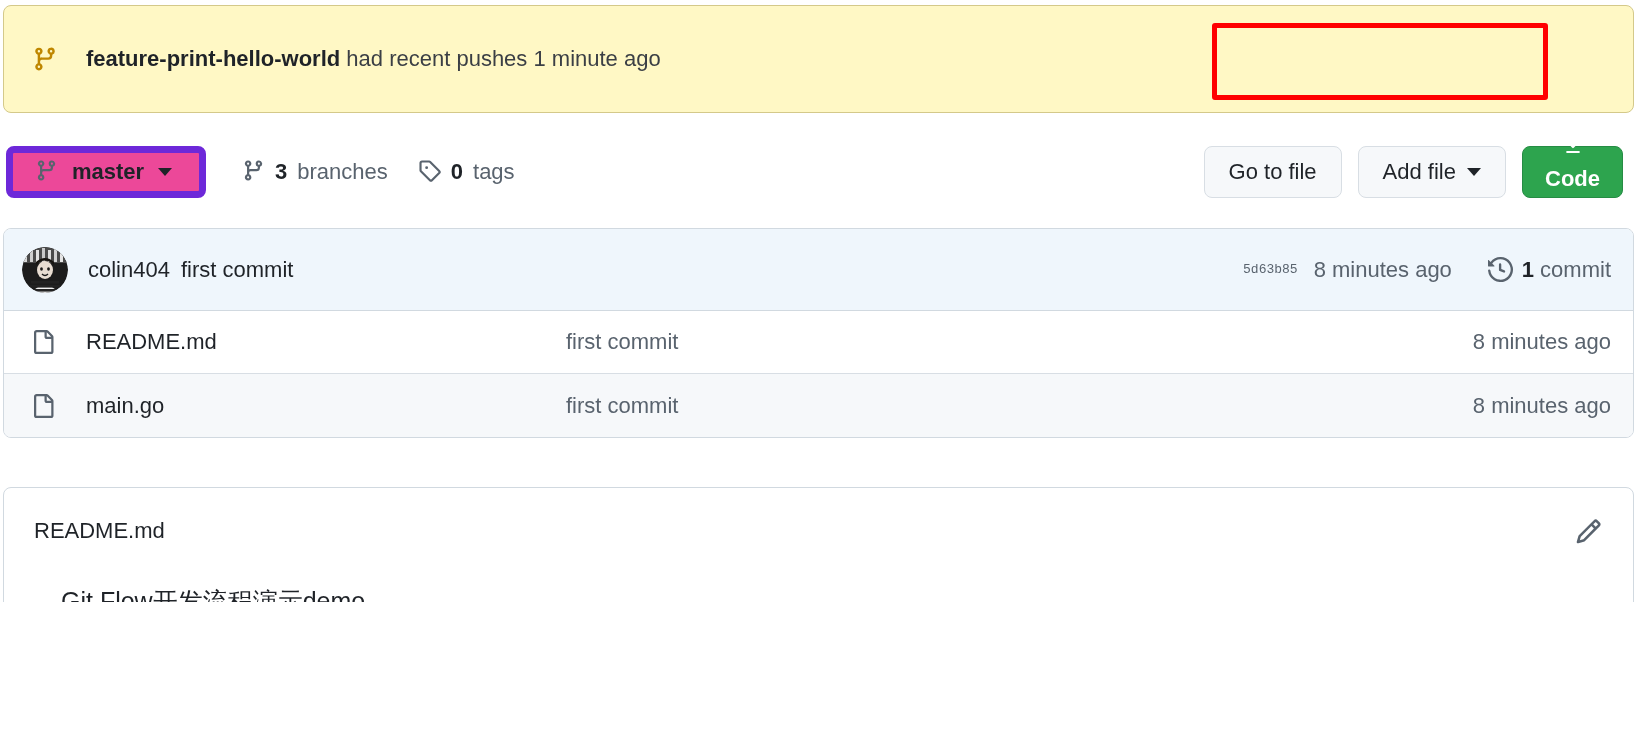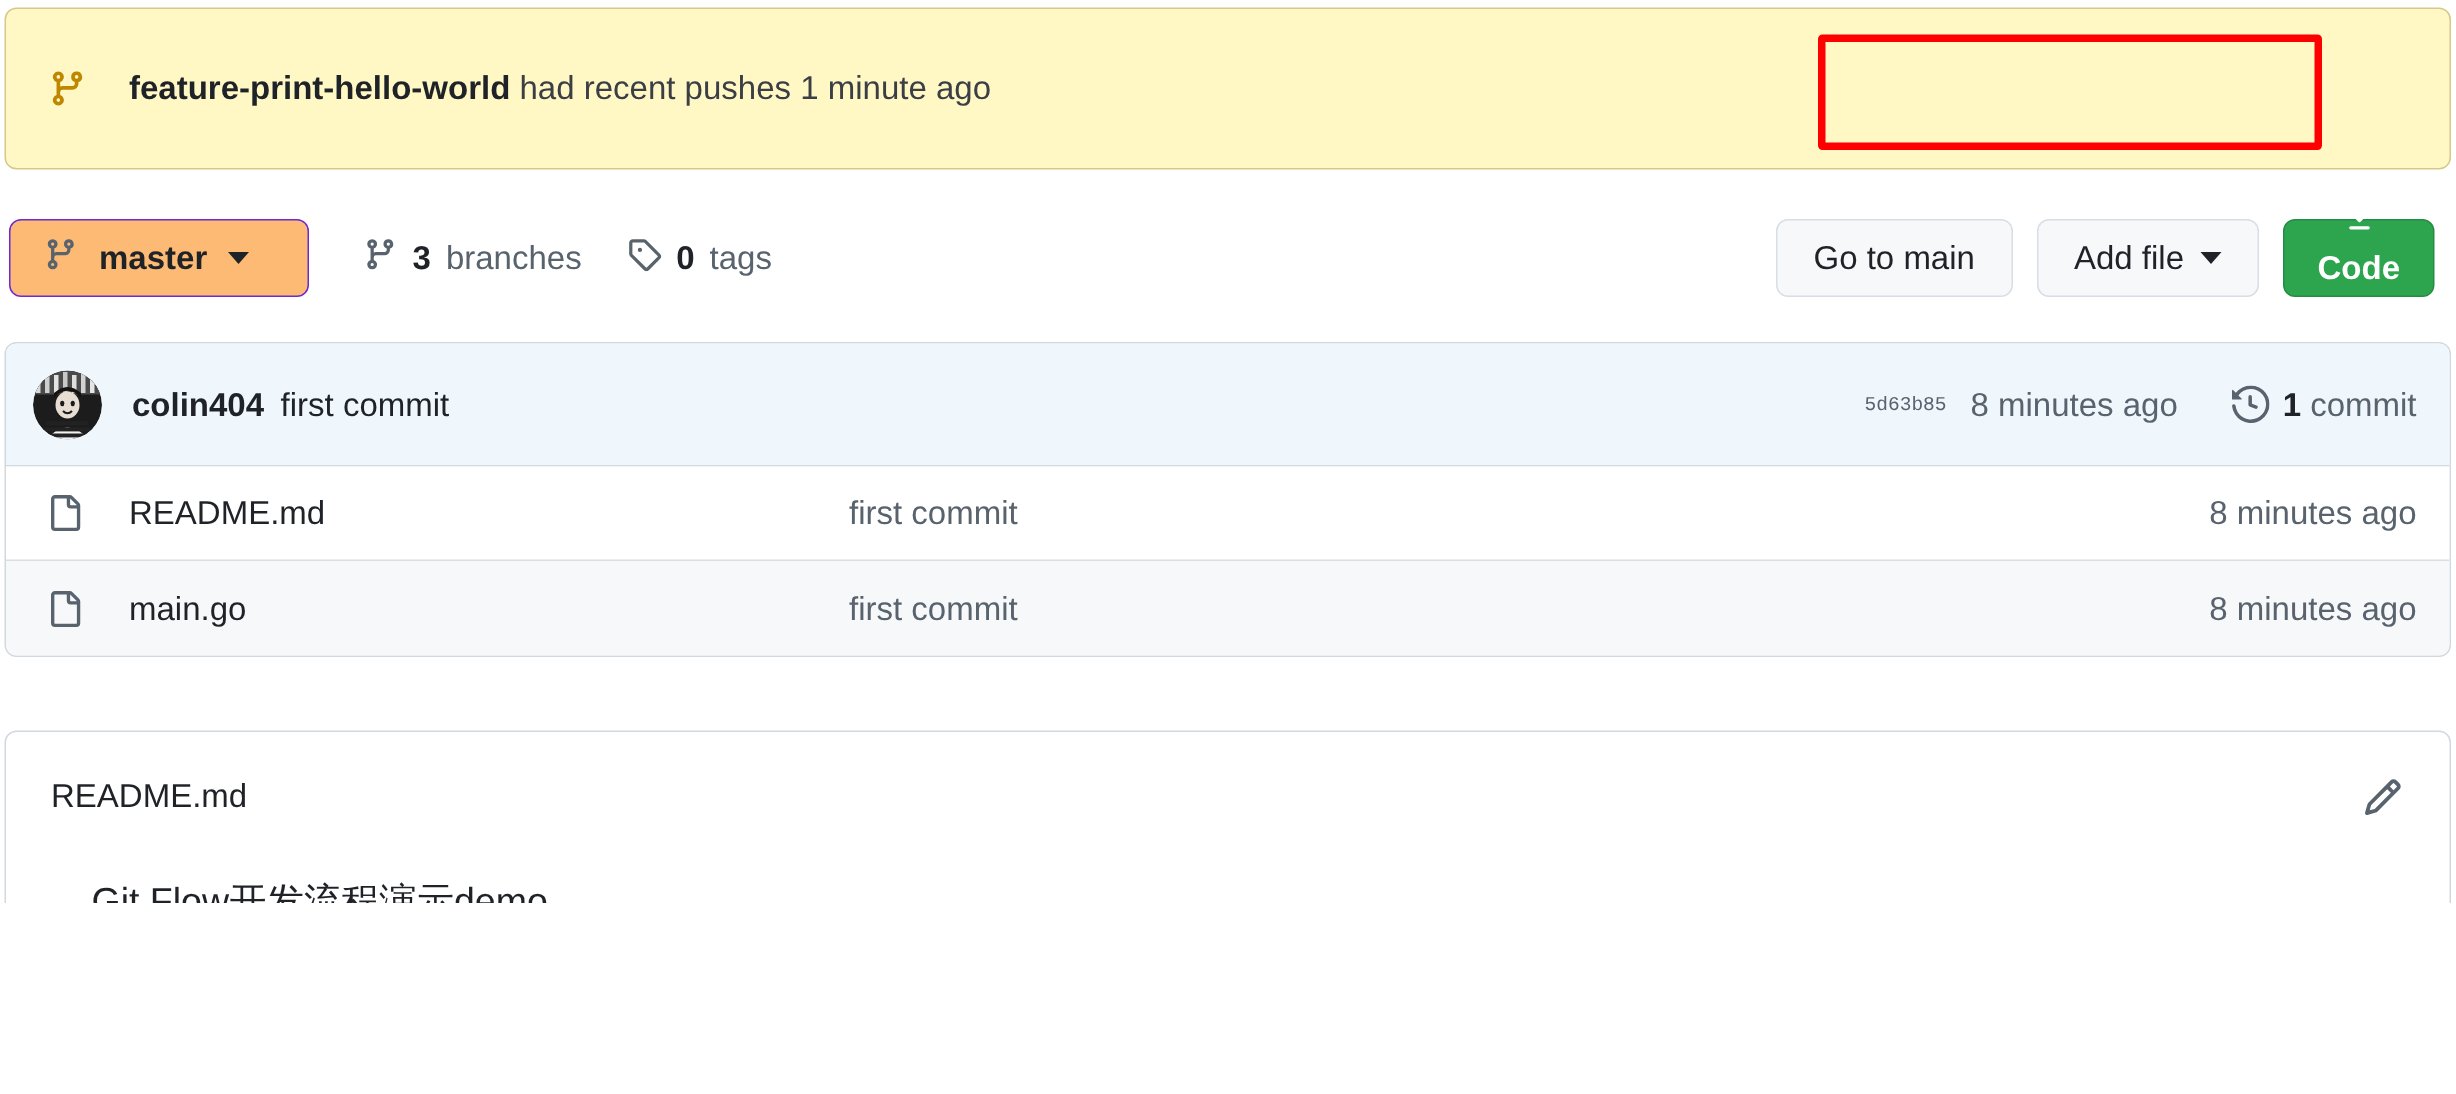--- a/index.html
+++ b/index.html
@@ -82,23 +82,23 @@
     position: absolute;
     left: 0; top: 136px;
     width: 1637px; height: 72px;
     display: flex;
     align-items: center;
     padding: 0 6px;
   }
   .branch-select {
     height: 52px;
     min-width: 200px;
-    border: 1px solid #6d28d9;
+    border: 7px solid #6d28d9;
     border-radius: 8px;
-    background: #fdba74;
+    background: #ec4899;
     display: flex;
     align-items: center;
     gap: 14px;
     padding: 0 20px 0 22px;
     cursor: pointer;
   }
   .branch-select .lbl {
     font-size: 22px;
     font-weight: 700;
     color: #1f2328;
@@ -176,21 +176,21 @@
   .avatar {
     width: 46px; height: 46px;
     border-radius: 50%;
     flex: 0 0 46px;
     overflow: hidden;
     margin-right: 20px;
     background: #dfe5ea;
   }
   .commit-author {
     font-size: 22px;
-    font-weight: 700;
+    font-weight: 400;
     color: #1f2328;
     cursor: pointer;
   }
   .commit-msg {
     font-size: 22px;
     color: #1f2328;
     margin-left: 11px;
     cursor: pointer;
   }
   .commit-spacer { flex: 1 1 auto; }
@@ -344,21 +344,21 @@
         <svg width="23" height="23" viewBox="0 0 16 16" fill="#59636e" aria-hidden="true">
           <path d="M1 7.775V2.75C1 1.784 1.784 1 2.75 1h5.025c.464 0 .91.184 1.238.513l6.25 6.25a1.75 1.75 0 0 1 0 2.474l-5.026 5.026a1.75 1.75 0 0 1-2.474 0l-6.25-6.25A1.752 1.752 0 0 1 1 7.775Zm1.5 0c0 .066.026.13.073.177l6.25 6.25a.25.25 0 0 0 .354 0l5.025-5.025a.25.25 0 0 0 0-.354l-6.25-6.25a.25.25 0 0 0-.177-.073H2.75a.25.25 0 0 0-.25.25ZM6 5a1 1 0 1 1 0 2 1 1 0 0 1 0-2Z"></path>
         </svg>
       </span>
       <span class="count">0</span>
       <span class="word">tags</span>
     </div>
 
     <div class="tool-spacer"></div>
 
-    <button class="btn">Go to main</button>
+    <button class="btn">Go to file</button>
 
     <button class="btn">
       <span>Add file</span>
       <span class="caret"></span>
     </button>
 
     <button class="btn btn-code">
       <span style="display:flex;align-items:center;">
         <svg width="22" height="22" viewBox="0 0 16 16" fill="#ffffff" aria-hidden="true">
           <path d="M7.47 10.78a.75.75 0 0 0 1.06 0l3.75-3.75a.749.749 0 1 0-1.06-1.06L8.75 8.44V1.75a.75.75 0 0 0-1.5 0v6.69L4.78 5.97a.749.749 0 1 0-1.06 1.06l3.75 3.75ZM3.75 13a.75.75 0 0 0 0 1.5h8.5a.75.75 0 0 0 0-1.5h-8.5Z"></path>

